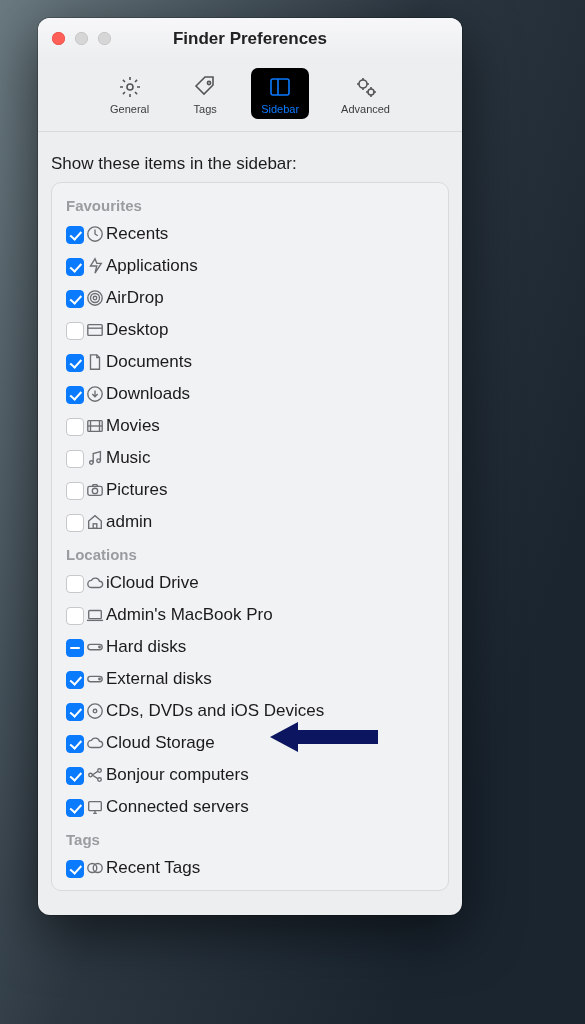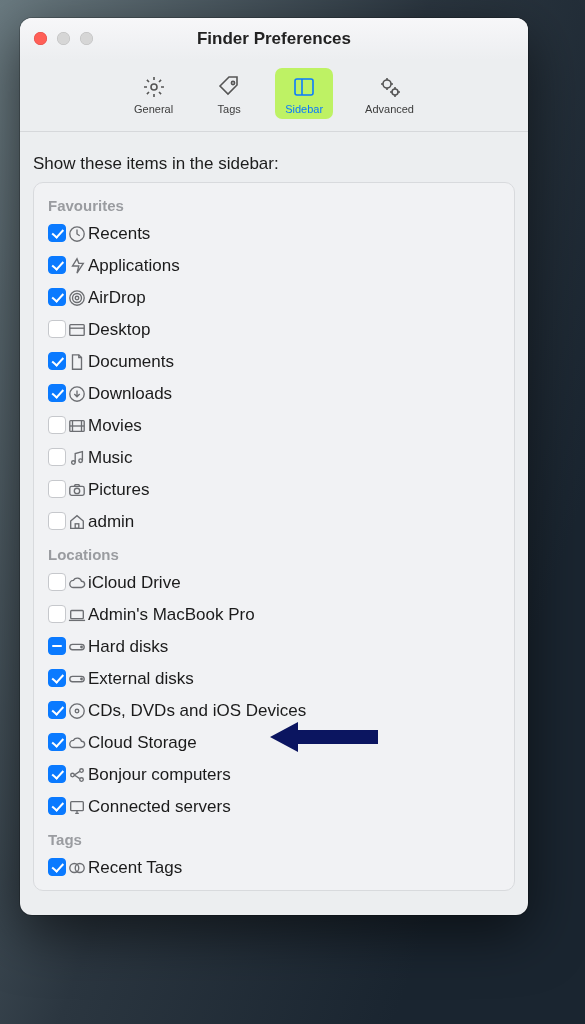--- a/index.html
+++ b/index.html
@@ -7,22 +7,22 @@
     font-family: -apple-system, BlinkMacSystemFont, "Helvetica Neue", Arial, sans-serif;
     width: 585px;
     height: 1024px;
     background: linear-gradient(110deg, #6a7a80 0%, #2b3640 45%, #1a2530 80%);
     overflow: hidden;
     position: relative;
   }
   .window {
     position: absolute;
     top: 18px;
-    left: 20px;
-    width: 508px;
+    left: 38px;
+    width: 424px;
     background: #eceef0;
     border-radius: 12px;
     box-shadow: 0 18px 55px rgba(0,0,0,.55), 0 0 0 1px rgba(0,0,0,.2);
     overflow: hidden;
   }
   .titlebar {
     height: 42px;
     background: linear-gradient(#f7f7f9, #eceef0);
     display: flex;
     align-items: center;
@@ -53,39 +53,39 @@
     display: flex;
     flex-direction: column;
     align-items: center;
     gap: 3px;
     font-size: 11px;
     color: #3c3c3c;
     padding: 6px 10px 4px;
     border-radius: 7px;
     cursor: default;
   }
-  .tab.selected { background: #bef264; color: #0a7aff; }
+  .tab.selected { background: #000000; color: #0a7aff; }
   .tab.selected .ticon svg { stroke: #0a7aff; }
   .ticon { width: 28px; height: 26px; display:flex; align-items:center; justify-content:center;}
   .ticon svg { stroke: #555; stroke-width:1.6; fill:none; }
   .content { padding: 22px 13px 24px; }
   .instruction { font-size: 17px; color: #1c1c1c; margin-bottom: 8px; }
   .panel {
     background: #f1f2f4;
     border: 1px solid #d8dadd;
     border-radius: 10px;
     padding: 6px 0;
   }
   .section-head {
     font-size: 15px; font-weight: 700; color: #9a9ca0;
     padding: 8px 14px 4px;
   }
   .row {
     display: flex;
-    align-items: flex-start;
+    align-items: flex-end;
     gap: 1px;
     padding: 6px 14px;
   }
   .cb {
     width: 18px; height: 18px; border-radius: 4px;
     border: 1px solid #c6c8cc;
     background: #fff;
     display: flex; align-items: center; justify-content: center;
     flex-shrink: 0;
   }

